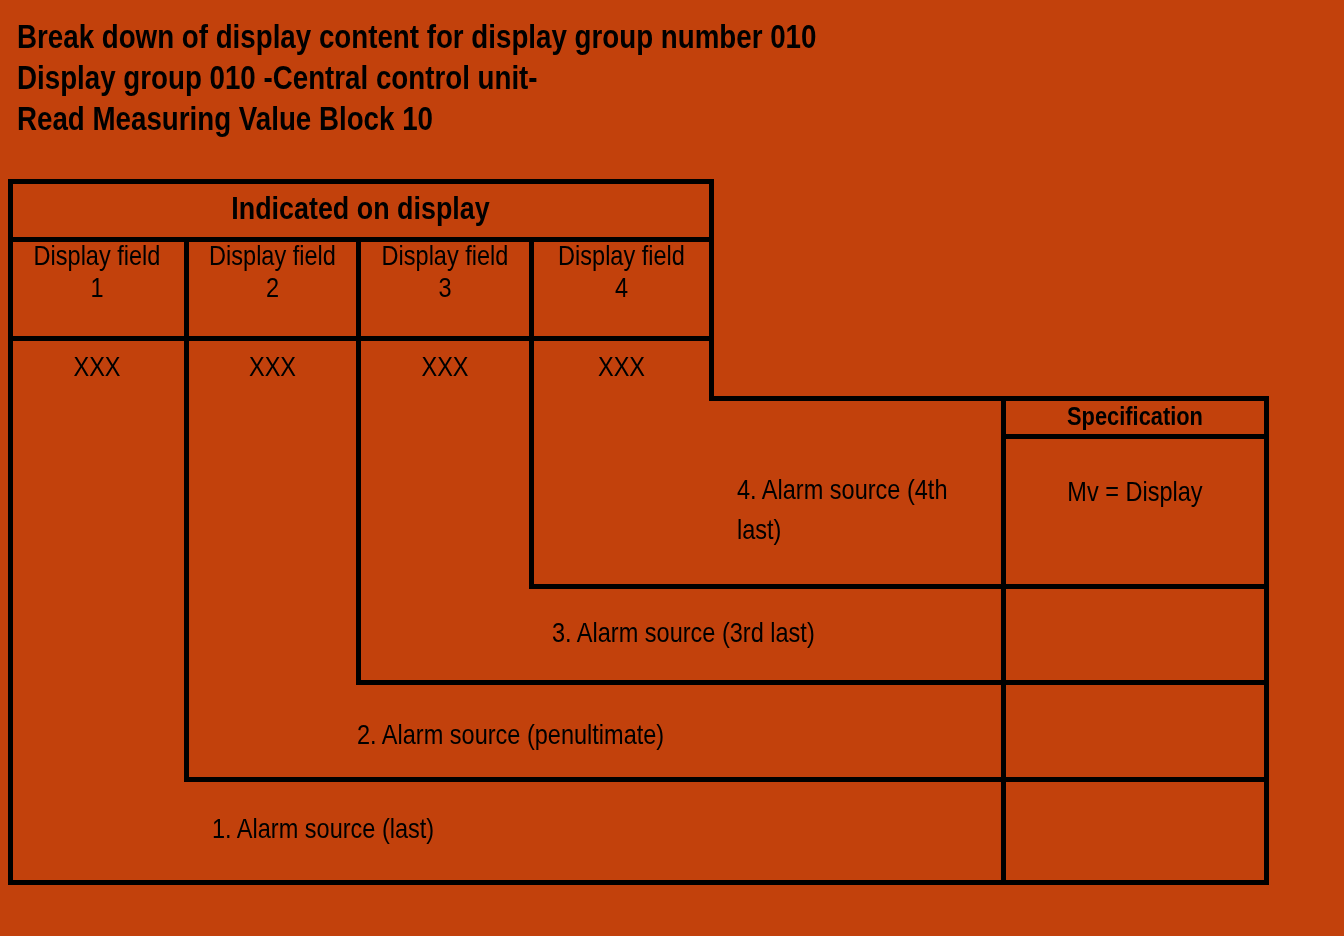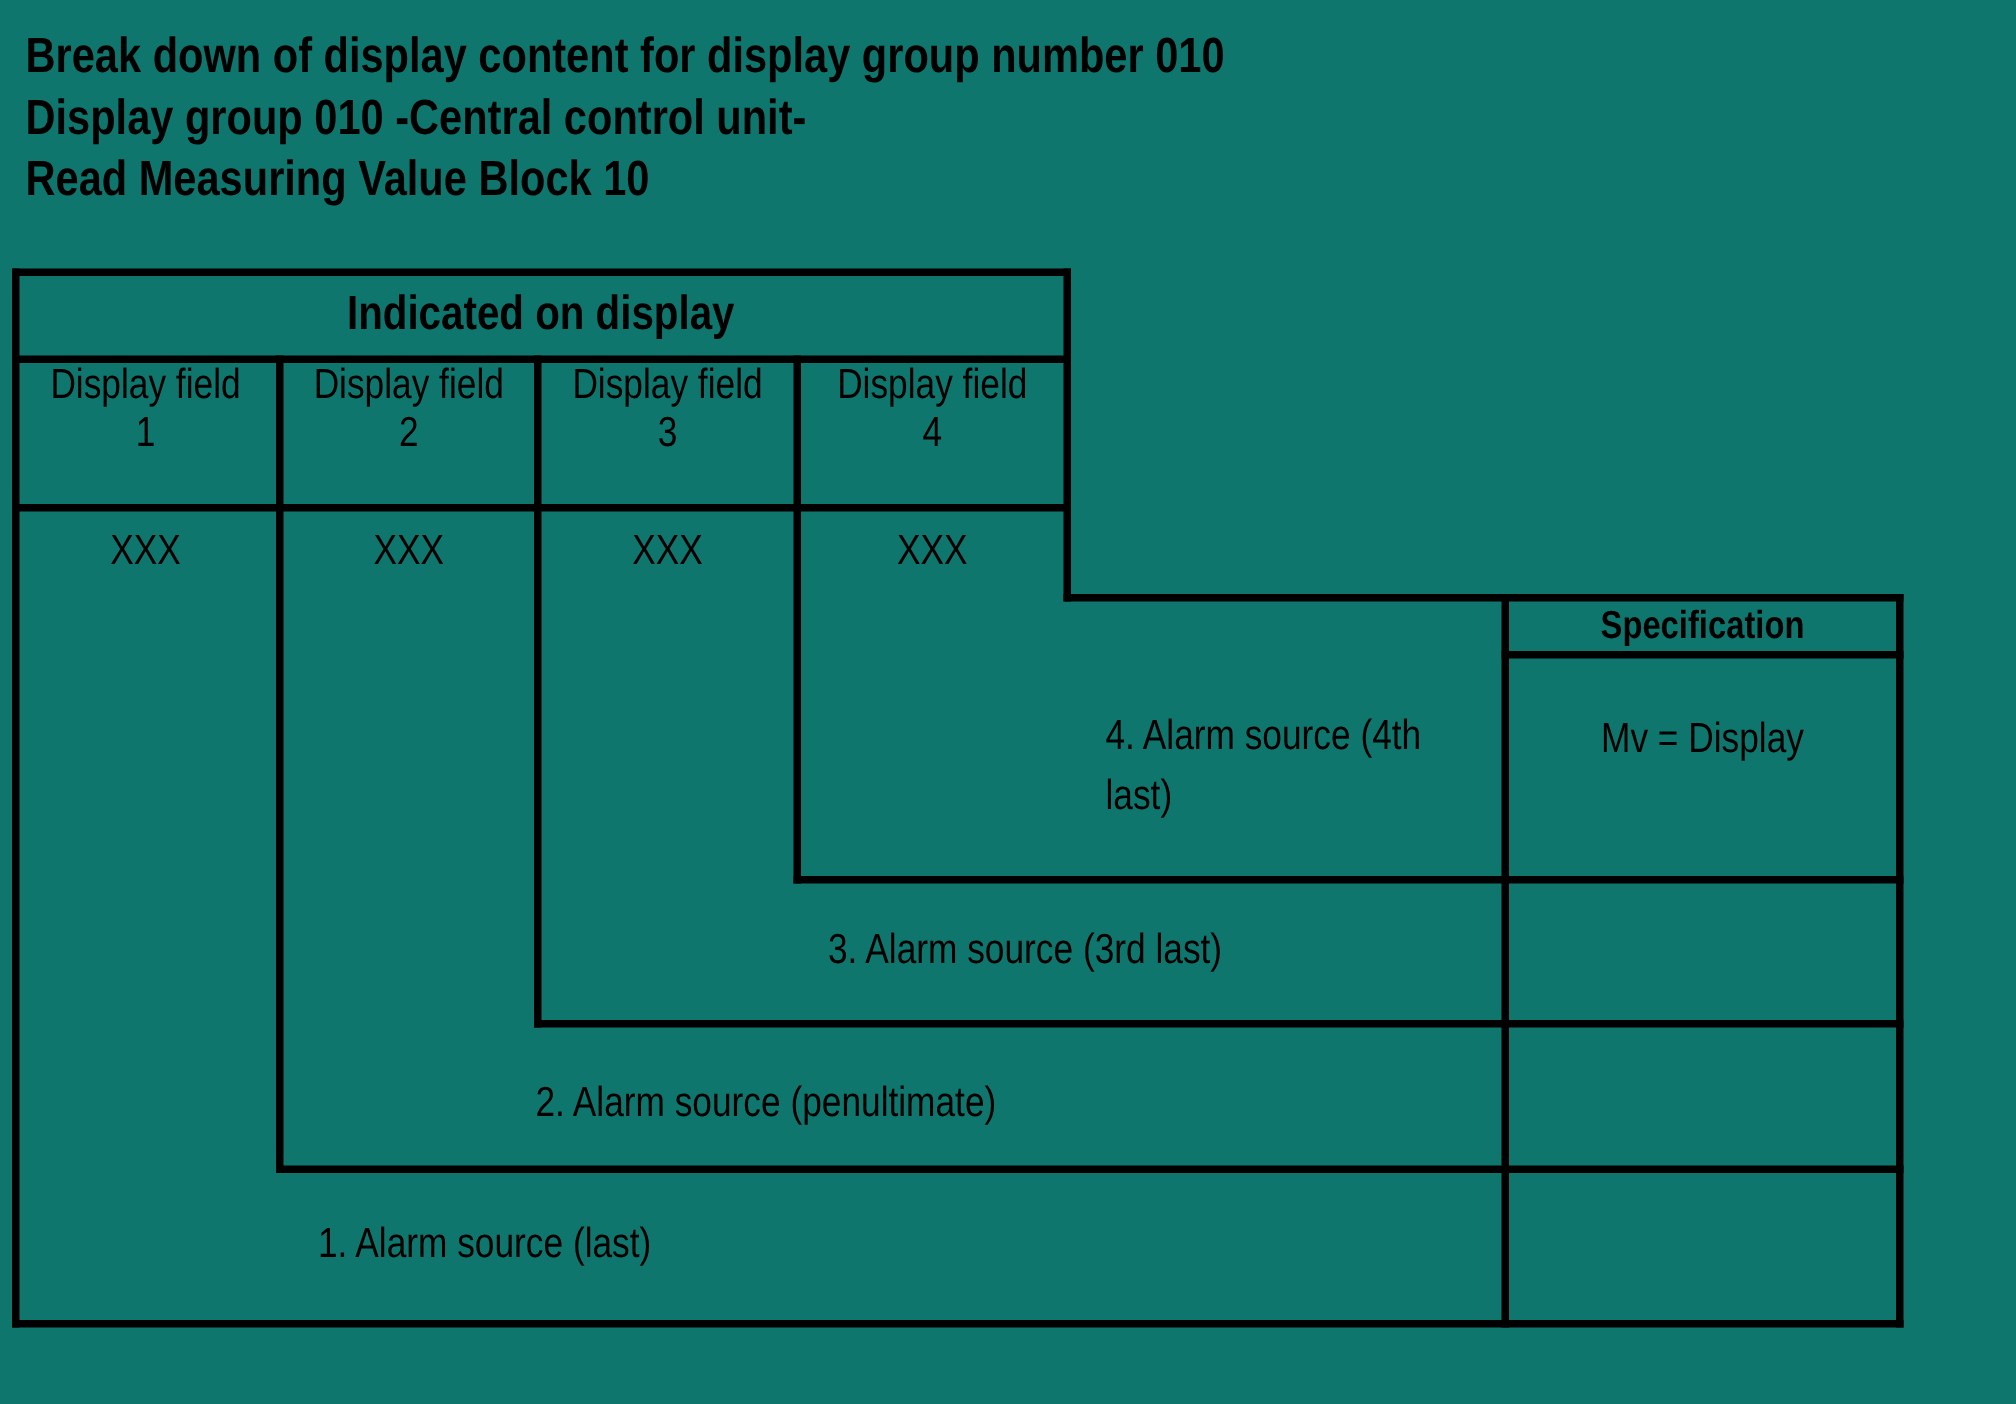--- a/index.html
+++ b/index.html
@@ -1,19 +1,19 @@
 <!DOCTYPE html>
 <html><head>
 <meta charset="utf-8">
 <style>
   html,body{margin:0;padding:0;background:#ffffff;}
   #page{
     position:relative;
     width:1344px;height:936px;
-    background:#0f766e;
+    background:#c2410c;
     overflow:hidden;
     font-family:"Liberation Sans", sans-serif;
     color:#000;
   }
   .hl,.vl{position:absolute;background:#000;}
   .hl{height:5px;}
   .vl{width:5px;}
   .txt{
     position:absolute;
     color:#000;

